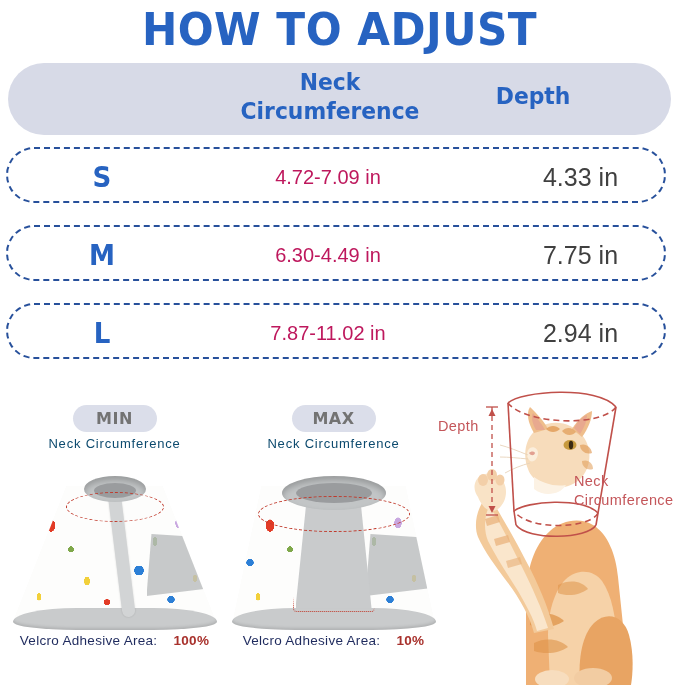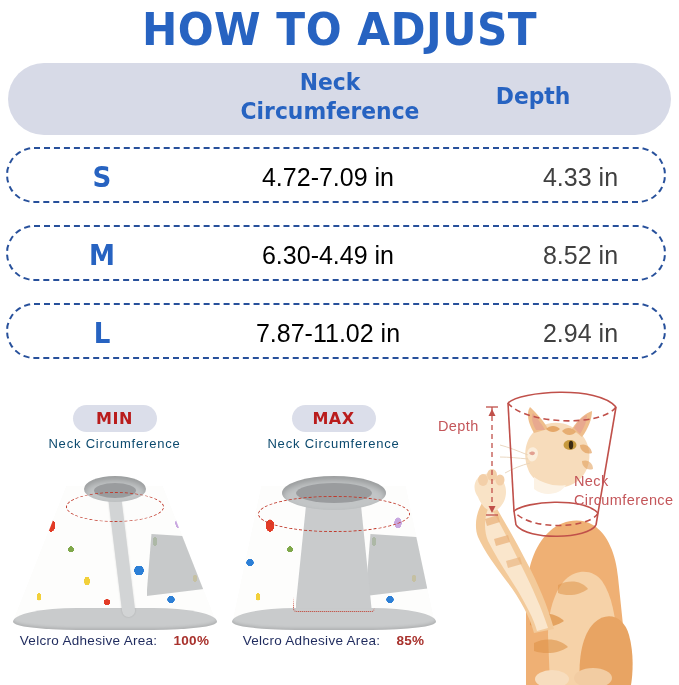--- a/index.html
+++ b/index.html
@@ -66,22 +66,22 @@
     display:flex;align-items:center;justify-content:center;
     font-family:"DejaVu Sans",sans-serif;
     font-weight:bold;font-size:29px;
     color:#2763C1;
     transform:scaleX(0.9);
   }
   .cell-neck{
     position:absolute;left:160px;top:0;width:320px;height:56px;
     display:flex;align-items:center;justify-content:center;
     font-family:"Liberation Sans",sans-serif;
-    font-size:25px;
-    color:#000000;
+    font-size:20px;
+    color:#be185d;
   }
   .cell-depth{
     position:absolute;left:490px;top:0;width:165px;height:56px;
     display:flex;align-items:center;justify-content:center;
     font-family:"Liberation Sans",sans-serif;
     font-size:25px;
     color:#404040;
   }
 
   
@@ -90,21 +90,21 @@
   .panel-max{left:222px;}
 
   .badge{
     position:absolute;top:20px;left:50%;transform:translateX(-50%);
     width:84px;height:27px;
     background:#DBDEEA;
     border-radius:14px;
     display:flex;align-items:center;justify-content:center;
     font-family:"DejaVu Sans",sans-serif;
     font-weight:bold;font-size:16px;
-    color:#b91c1c;
+    color:#737373;
     letter-spacing:0.5px;
   }
   .sub-label{
     position:absolute;top:51px;left:0;width:223px;
     text-align:center;
     font-family:"Liberation Sans",sans-serif;
     font-size:13px;
     letter-spacing:0.8px;
     color:#0c4a6e;
   }
@@ -254,21 +254,21 @@
 
   <div class="row row-1">
     <div class="cell-size">S</div>
     <div class="cell-neck">4.72-7.09 in</div>
     <div class="cell-depth">4.33 in</div>
   </div>
 
   <div class="row row-2">
     <div class="cell-size">M</div>
     <div class="cell-neck">6.30-4.49 in</div>
-    <div class="cell-depth">8.52 in</div>
+    <div class="cell-depth">7.75 in</div>
   </div>
 
   <div class="row row-3">
     <div class="cell-size">L</div>
     <div class="cell-neck">7.87-11.02 in</div>
     <div class="cell-depth">2.94 in</div>
   </div>
 
   <div class="panel panel-min">
     <div class="badge">MIN</div>
@@ -314,21 +314,21 @@
           <div class="cone-neck">
             <div class="cone-neck-inner"></div>
           </div>
           <div class="dash-ring"></div>
         </div>
       </div>
     </div>
 
     <div class="velcro-line">
       <span>Velcro Adhesive Area:</span>
-      <span class="pct">85%</span>
+      <span class="pct">10%</span>
     </div>
   </div>
 
   <div class="cat-panel">
     <svg class="cat-svg" width="249" height="300" viewBox="0 0 249 300">
 
       <g>
 
         <path d="M96 300 L96 215 C96 185 104 160 120 146 C132 135 150 132 163 140
                  C178 149 186 170 188 192 L193 240 C196 268 199 286 201 300 Z" fill="#EFB074"></path>

